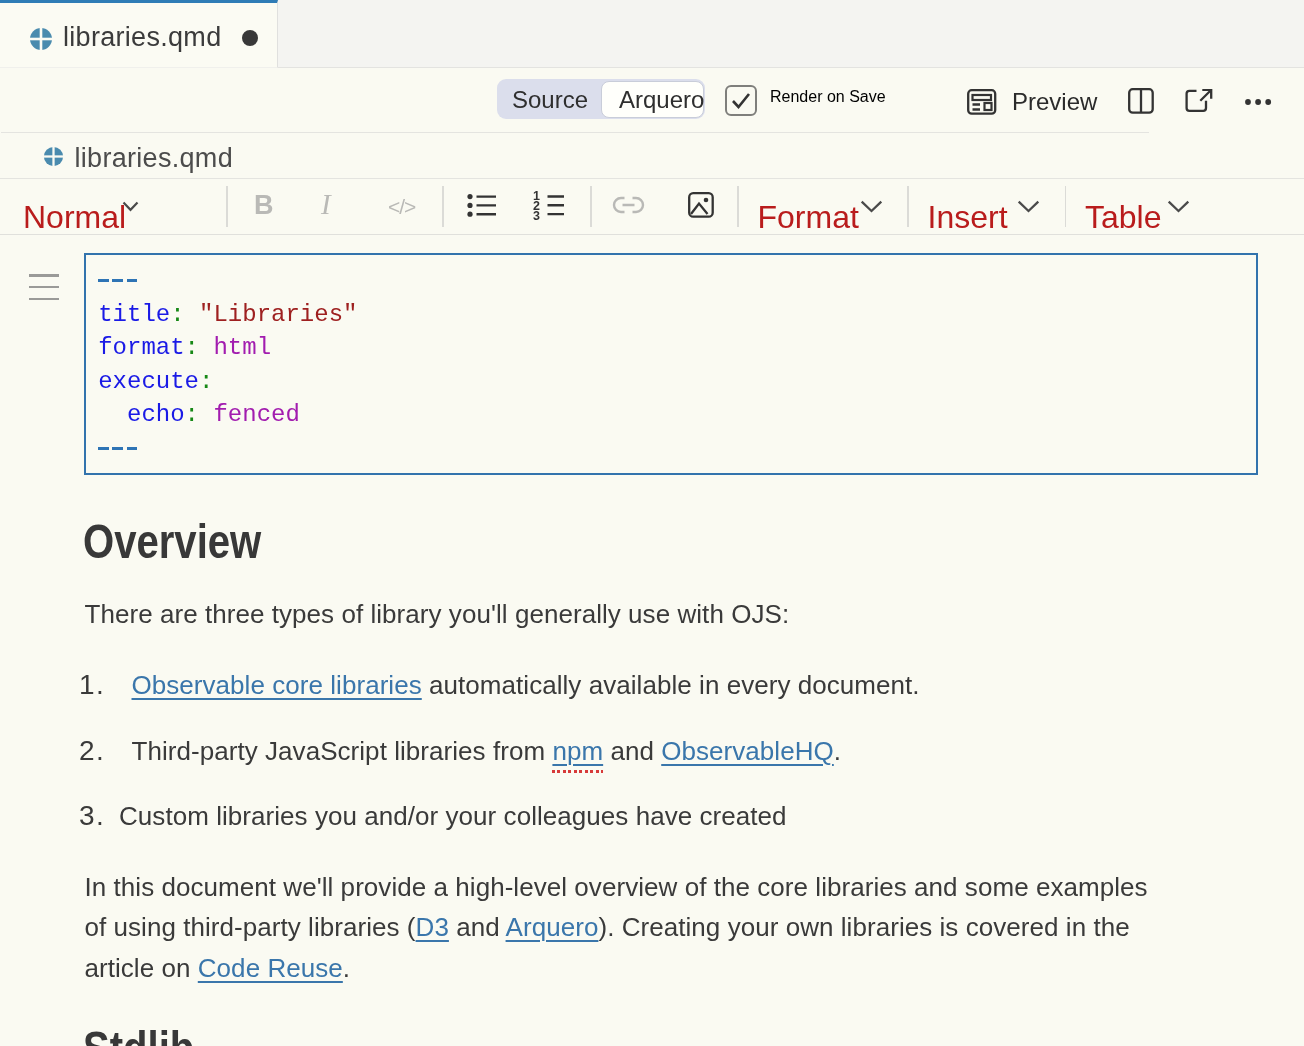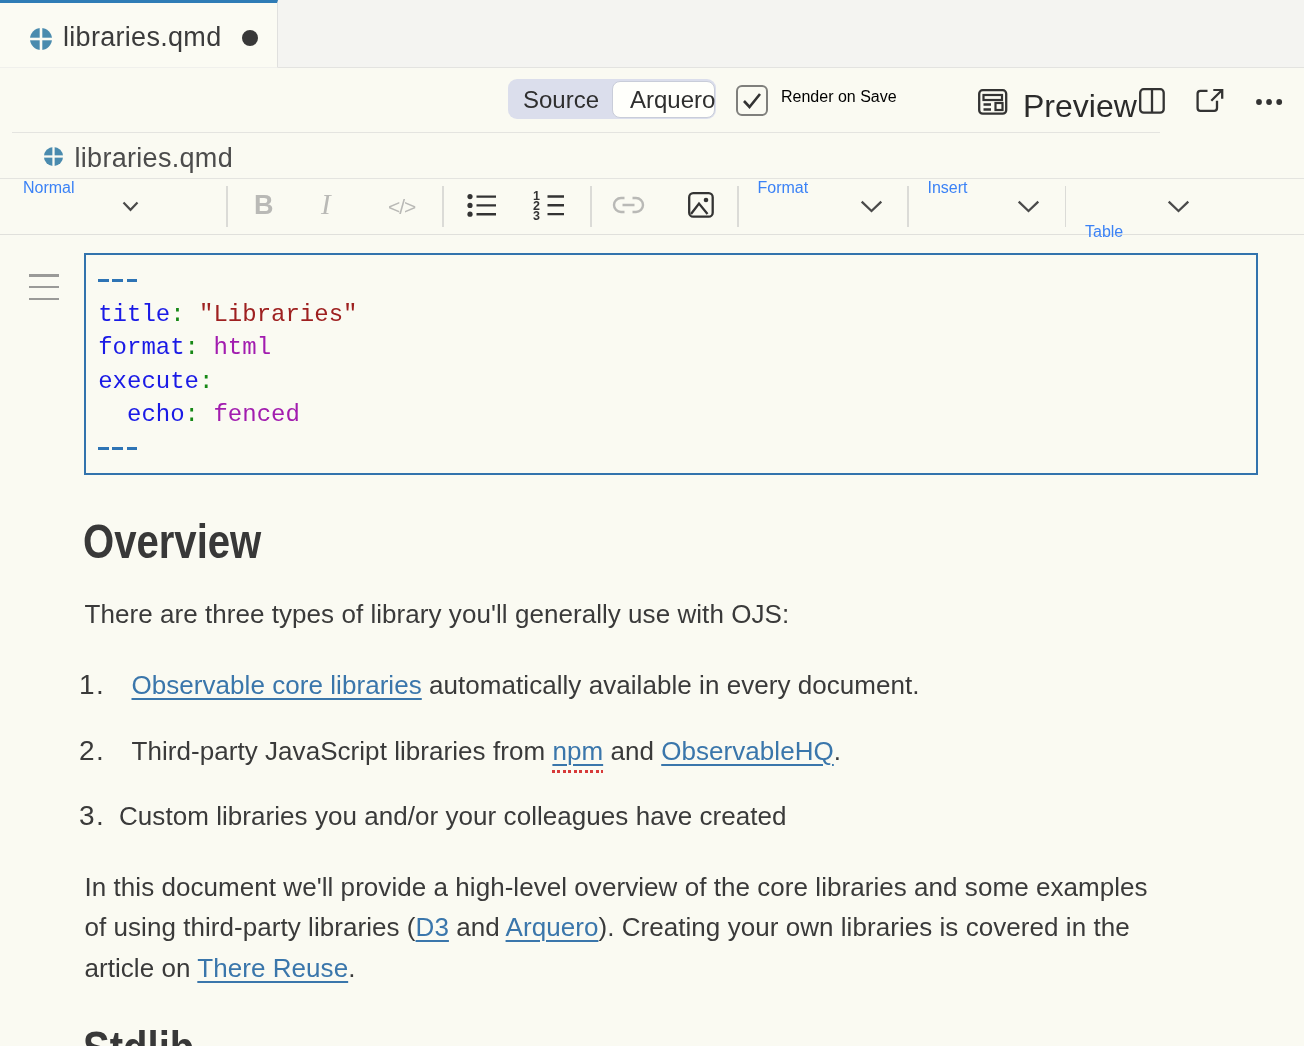--- a/index.html
+++ b/index.html
@@ -6,35 +6,35 @@
   html,body { width:1304px; height:1046px; overflow:hidden; }
   body { background:#fafaf2; font-family:"Liberation Sans", sans-serif; position:relative; }
 
   
   #row1 { position:absolute; left:0; top:0; width:1304px; height:68px; background:#f4f4f1; border-bottom:1.5px solid #e3e3e0; }
   #tab { position:absolute; left:0; top:0; width:278px; height:68px; background:#fbfbf3; border-top:3px solid #2f7cb6; border-right:1.5px solid #e0e0de; border-bottom:1.5px solid #f0f0ec; }
   #tablabel { position:absolute; left:63px; top:18.5px; font-size:27px; color:#3b3b3b; letter-spacing:0.3px; }
   #tabdot { position:absolute; left:242px; top:27px; width:16px; height:16px; border-radius:50%; background:#383838; }
 
   
-  #row2 { position:absolute; left:12px; top:68px; width:1148px; height:65px; background:#fafaf2; border-bottom:1.5px solid #e4e4e0; }
+  #row2 { position:absolute; left:1px; top:68px; width:1148px; height:65px; background:#fafaf2; border-bottom:1.5px solid #e4e4e0; }
   #seg { position:absolute; left:496px; top:11px; width:208px; height:40px; background:#dbdeec; border-radius:9px; }
   #segvisual { position:absolute; left:104px; top:1.5px; width:103px; height:37px; background:#fffffb; border:1.5px solid #c9cdd9; border-radius:8px; }
   .segtxt { font-size:24px; color:#2f2f2f; position:absolute; top:7px; }
   #checkbox { position:absolute; left:724px; top:17px; width:32px; height:31px; border:2px solid #7f7f7c; border-radius:6px; }
   #rospan { position:absolute; left:769px; top:20px; font-size:16px; color:#000000; }
-  #prevlabel { position:absolute; left:1011px; top:20px; font-size:32px; color:#2b2b2b; }
+  #prevlabel { position:absolute; left:1011px; top:20px; font-size:24px; color:#2b2b2b; }
 
   
   #row3 { position:absolute; left:0; top:133.5px; width:1304px; height:45.5px; background:#fafaf2; border-bottom:1.5px solid #e4e4e0; }
   #bclabel { position:absolute; left:74.5px; top:9px; font-size:27px; color:#4c4c4c; letter-spacing:0.3px; }
 
   
   #row4 { position:absolute; left:0; top:179px; width:1304px; height:55.5px; background:#fafaf2; border-bottom:1.5px solid #e0e0dc; }
-  .tbtxt { position:absolute; top:0; font-size:16px; color:#3b82f6; }
+  .tbtxt { position:absolute; top:20px; font-size:32px; color:#b91c1c; }
   .tbsep { position:absolute; top:7px; width:1.5px; height:41px; background:#dbdbd7; }
   .chev { position:absolute; top:22px; }
 
   
   #yamlbox { position:absolute; left:84px; top:253px; width:1174px; height:222px; border:2.5px solid #3273ad; }
   #yamlcode { position:absolute; left:12.2px; top:9.5px; font-family:"Liberation Mono", monospace; font-size:24px; line-height:33.4px; white-space:pre; }
   .yk { color:#1a1ae6; } .yc { color:#168816; } .ys { color:#9e2020; } .yv { color:#a21caf; } .yd { display:inline-block; width:42.8px; height:3px; background:repeating-linear-gradient(to right,#2e74b5 0 10.8px, rgba(0,0,0,0) 10.8px 14.27px); vertical-align:0.21em; }
   #draghandle div { position:absolute; left:29px; width:30px; height:2.5px; background:#9a9a98; }
 
   .h2 { position:absolute; left:83px; font-size:48px; font-weight:bold; color:#383838; line-height:1; transform:scaleX(0.835); transform-origin:0 0; white-space:nowrap; }
@@ -137,21 +137,21 @@
   <span class="tbtxt" style="left:757.5px;">Format</span>
   <svg class="chev" style="left:860px;top:21px;" width="23" height="13" viewBox="0 0 23 13">
       <path d="M1.7 1.7 L11.5 11 L21.3 1.7" fill="none" stroke="#4a4a4a" stroke-width="2.3"></path>
     </svg>
   <div class="tbsep" style="left:907px;"></div>
   <span class="tbtxt" style="left:927.5px;">Insert</span>
   <svg class="chev" style="left:1017px;top:21px;" width="23" height="13" viewBox="0 0 23 13">
       <path d="M1.7 1.7 L11.5 11 L21.3 1.7" fill="none" stroke="#4a4a4a" stroke-width="2.3"></path>
     </svg>
   <div class="tbsep" style="left:1064.5px;"></div>
-  <span class="tbtxt" style="left:1085px;margin-top:44px;">Table</span>
+  <span class="tbtxt" style="left:1085px;">Table</span>
   <svg class="chev" style="left:1167px;top:21px;" width="23" height="13" viewBox="0 0 23 13">
       <path d="M1.7 1.7 L11.5 11 L21.3 1.7" fill="none" stroke="#4a4a4a" stroke-width="2.3"></path>
     </svg>
 </div>
 
 <div id="draghandle">
   <div style="top:274px;"></div>
   <div style="top:285.8px;"></div>
   <div style="top:297.6px;"></div>
 </div>
@@ -171,15 +171,15 @@
 
 <span class="num" style="left:79px; top:665px;">1.</span>
 <div class="para" style="left:131.5px; top:665px;"><a>Observable core libraries</a> automatically available in every document.</div>
 
 <span class="num" style="left:79px; top:730.5px;">2.</span>
 <div class="para" style="left:131.5px; top:730.5px;">Third-party JavaScript libraries from <a id="npm">npm<span class="sq"></span></a> and <a>ObservableHQ</a>.</div>
 
 <span class="num" style="left:79px; top:796px;">3.</span>
 <div class="para" style="left:119px; top:796px;">Custom libraries you and/or your colleagues have created</div>
 
-<div class="para" style="top:866.8px;">In this document we'll provide a high-level overview of the core libraries and some examples<br>of using third-party libraries (<a>D3</a> and <a>Arquero</a>). Creating your own libraries is covered in the<br>article on <a>There Reuse</a>.</div>
+<div class="para" style="top:866.8px;">In this document we'll provide a high-level overview of the core libraries and some examples<br>of using third-party libraries (<a>D3</a> and <a>Arquero</a>). Creating your own libraries is covered in the<br>article on <a>Code Reuse</a>.</div>
 
 <div class="h2" style="top:1024.5px;">Stdlib</div>
 
 </body></html>

